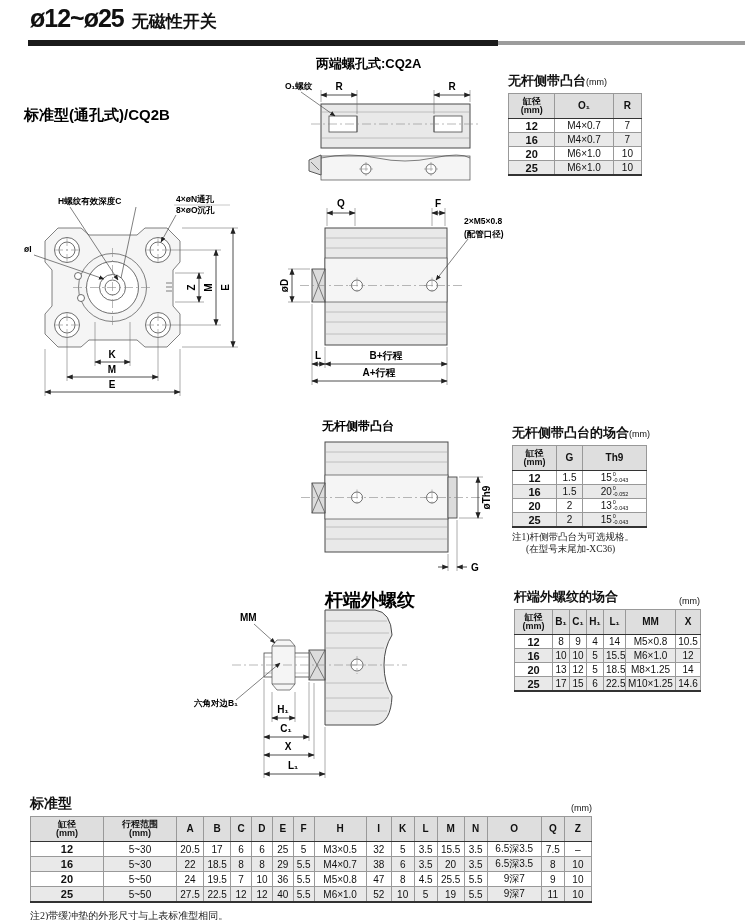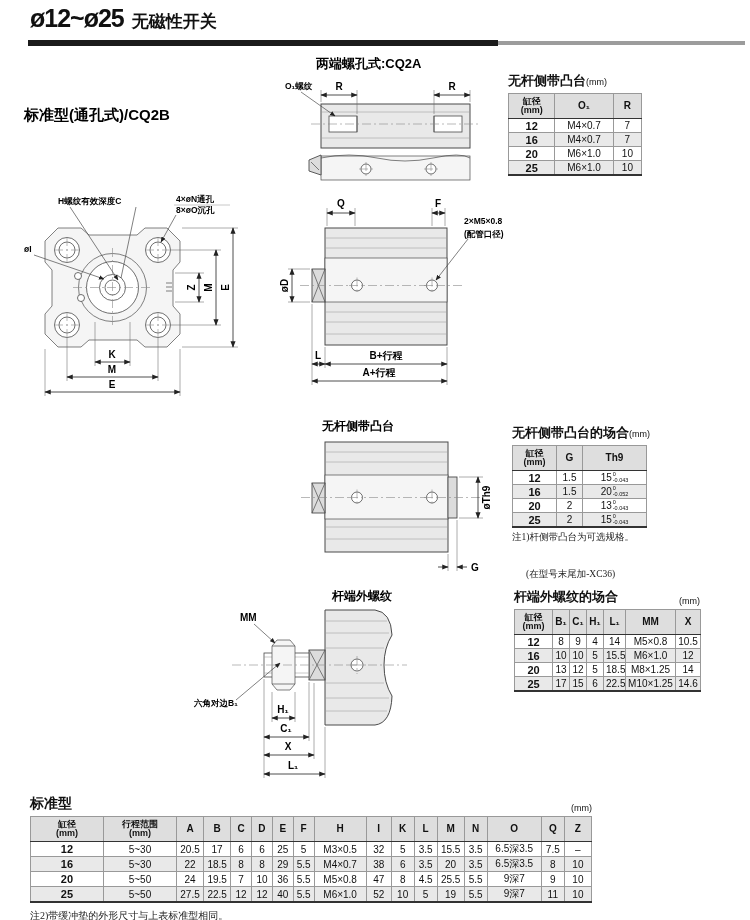--- a/index.html
+++ b/index.html
@@ -59,21 +59,21 @@
 
   <div class="abs" style="left:30px;top:4px;">
     <span class="hdr-range">ø12~ø25</span><span class="hdr-sub">无磁性开关</span>
   </div>
   <div class="abs bar-black"></div>
   <div class="abs bar-gray"></div>
 
   <div class="abs sec-lbl" style="left:24px;top:106px;font-size:15px;">标准型(通孔式)/CQ2B</div>
   <div class="abs sec-lbl" style="left:316px;top:55px;font-size:13px;">两端螺孔式:CQ2A</div>
   <div class="abs sec-lbl" style="left:322px;top:418px;font-size:12px;">无杆侧带凸台</div>
-  <div class="abs sec-lbl" style="left:332px;top:588px;font-size:12px;">杆端外螺纹</div>
+  <div class="abs sec-lbl" style="left:325px;top:588px;font-size:18px;">杆端外螺纹</div>
 
   <svg class="abs" style="left:283px;top:76px;" width="220" height="110" viewBox="0 0 220 110">
     <g>
       <rect class="oln" x="38" y="28" width="149" height="44"></rect>
       <line class="thin" x1="38" y1="36" x2="187" y2="36"></line>
       <line class="thin" x1="38" y1="62" x2="187" y2="62"></line>
       <rect class="wht" x="46" y="40" width="28" height="16"></rect>
       <rect class="wht" x="151" y="40" width="28" height="16"></rect>
       <line class="ln" x1="74" y1="40" x2="74" y2="56"></line>
       <line class="ln" x1="151" y1="40" x2="151" y2="56"></line>
@@ -411,21 +411,21 @@
           <td class="c-bore">25</td>
           <td>2</td>
           <td class="tolcell"><span>15</span><span class="tol">
                 <i>0</i>
                 <i>-0.043</i>
               </span></td>
         </tr>
       </tbody>
     </table>
     <div class="note" style="margin-top:4px;">注1)杆侧带凸台为可选规格。</div>
-    <div class="note" style="margin-left:14px;margin-top:25px;">(在型号末尾加-XC36)</div>
+    <div class="note" style="margin-left:14px;">(在型号末尾加-XC36)</div>
   </div>
 
   <div class="abs" style="left:514px;top:588px;width:186px;">
     <div class="tbl-title title-flex">
         <span>杆端外螺纹的场合</span>
         <span class="unit">(mm)</span>
       </div>
     <table class="spec" style="width:186px;">
       <colgroup>
           <col style="width:38px">

